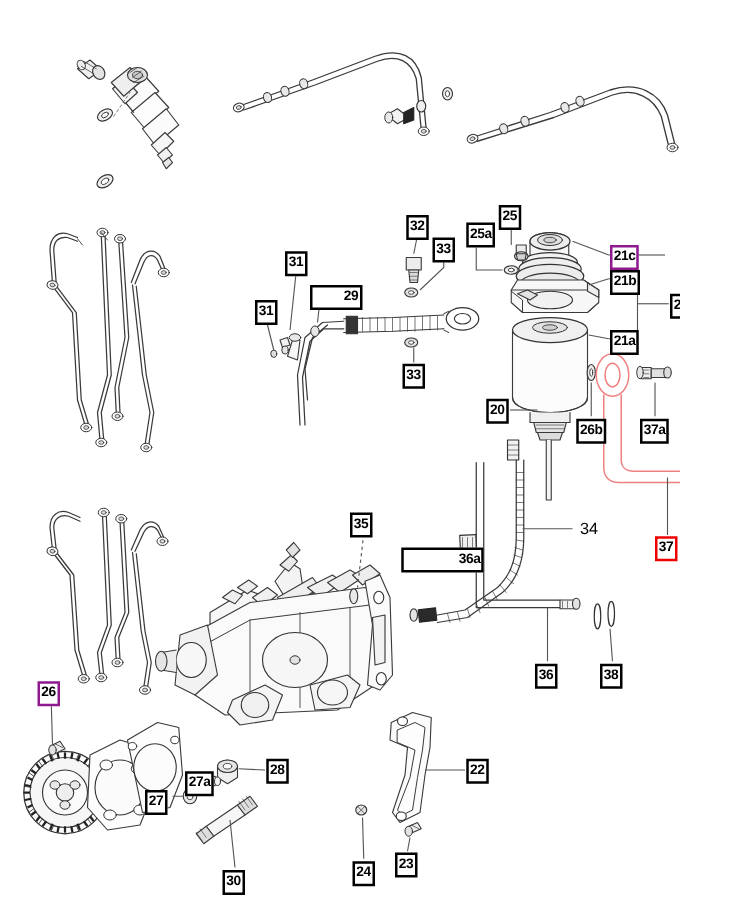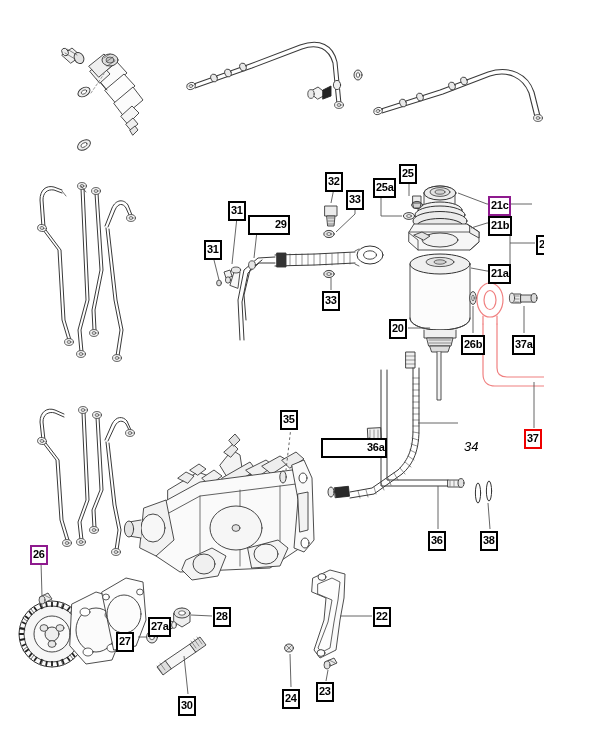--- a/index.html
+++ b/index.html
@@ -473,35 +473,35 @@
 
   <div class="callout" style="left:399px; top:164px;">25</div>
   <div class="callout" style="left:373px; top:178px;">25a</div>
   <div class="callout hl-purple" style="left:488px; top:196px;">21c</div>
   <div class="callout" style="left:488px; top:216px;">21b</div>
   <div class="callout" style="left:536px; top:235px;">21</div>
   <div class="callout" style="left:488px; top:264px;">21a</div>
   <div class="callout" style="left:325px; top:172px;">32</div>
   <div class="callout" style="left:346px; top:190px;">33</div>
   <div class="callout" style="left:228px; top:201px;">31</div>
-  <div class="callout" style="left:248px; top:215px;padding-left:25px;">29</div>
+  <div class="callout" style="left:248px; top:228px;padding-left:25px;">29</div>
   <div class="callout" style="left:204px; top:240px;">31</div>
   <div class="callout" style="left:322px; top:291px;">33</div>
   <div class="callout" style="left:389px; top:319px;">20</div>
   <div class="callout" style="left:461px; top:335px;">26b</div>
   <div class="callout" style="left:512px; top:335px;">37a</div>
   <div class="callout hl-red" style="left:524px; top:429px;">37</div>
   <div class="callout" style="left:280px; top:410px;">35</div>
   <div class="callout" style="left:321px; top:438px;padding-left:44px;">36a</div>
   <div class="callout" style="left:428px; top:531px;">36</div>
   <div class="callout" style="left:480px; top:531px;">38</div>
   <div class="callout hl-purple" style="left:30px; top:545px;">26</div>
   <div class="callout" style="left:213px; top:607px;">28</div>
   <div class="callout" style="left:148px; top:617px;">27a</div>
   <div class="callout" style="left:116px; top:632px;">27</div>
   <div class="callout" style="left:373px; top:607px;">22</div>
   <div class="callout" style="left:178px; top:696px;">30</div>
   <div class="callout" style="left:282px; top:689px;">24</div>
   <div class="callout" style="left:316px; top:682px;">23</div>
 
-  <div class="plainlabel" style="left:464px; top:440px;font-style:italic;">34</div>
+  <div class="plainlabel" style="left:464px; top:416px;">34</div>
 
 </div>
 
 </body></html>

